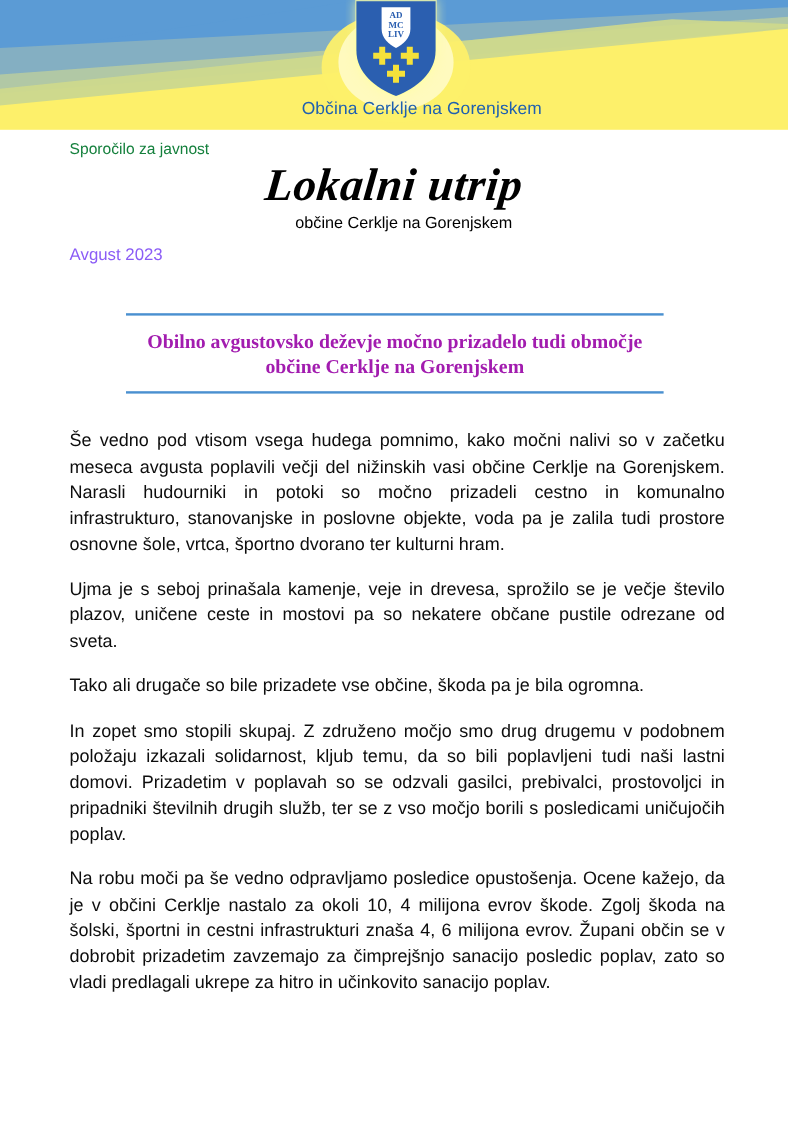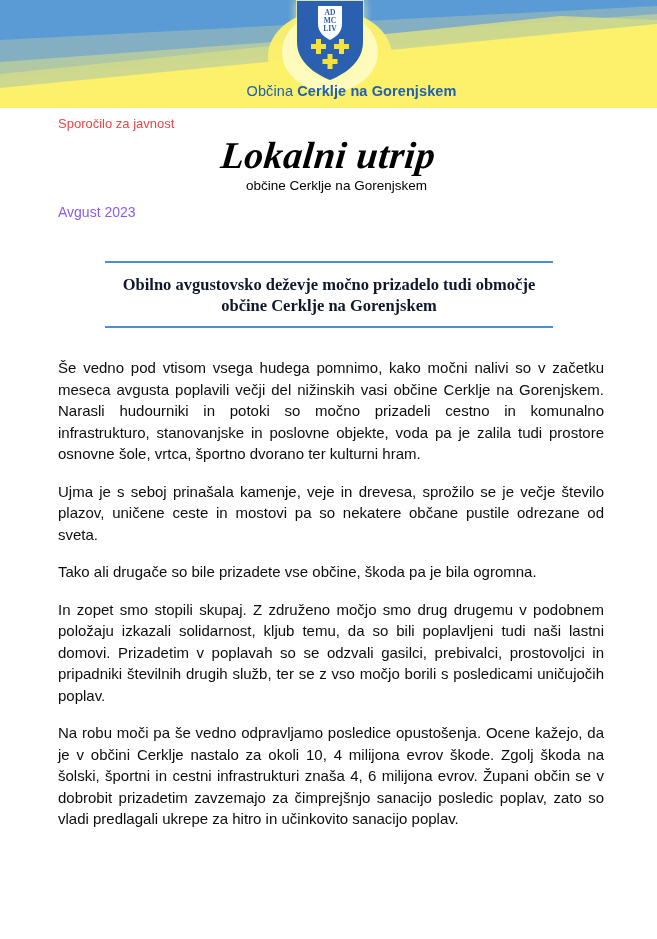--- a/index.html
+++ b/index.html
@@ -46,36 +46,36 @@
     left: 0;
     top: 83px;
     width: 657px;
     text-align: center;
     font-size: 14.5px;
     color: #1f60b0;
     letter-spacing: 0.1px;
     white-space: nowrap;
   }
   .banner-title .muni { font-weight: 400; margin-left: 46px; }
-  .banner-title .place { font-weight: 700; }
+  .banner-title .place { font-weight: 400; }
 
   
   .page {
     position: absolute;
     left: 0;
     top: 108px;
     width: 657px;
   }
 
   .kicker {
     position: absolute;
     left: 58px;
     top: 8px;
     font-size: 13px;
-    color: #ef4444;
+    color: #15803d;
   }
 
   .masthead {
     position: absolute;
     left: 0;
     top: 25px;
     width: 657px;
     text-align: center;
   }
   .masthead .script {
@@ -115,21 +115,21 @@
   .hr-blue {
     height: 2px;
     background: #4a90d0;
     width: 100%;
   }
   .headline {
     font-family: "Liberation Serif", "DejaVu Serif", serif;
     font-weight: 700;
     font-size: 16.5px;
     line-height: 21px;
-    color: #0f172a;
+    color: #a21caf;
     text-align: center;
     padding: 11px 0 10px 0;
   }
 
   
   .body-copy {
     position: absolute;
     left: 58px;
     top: 249px;
     width: 546px;

